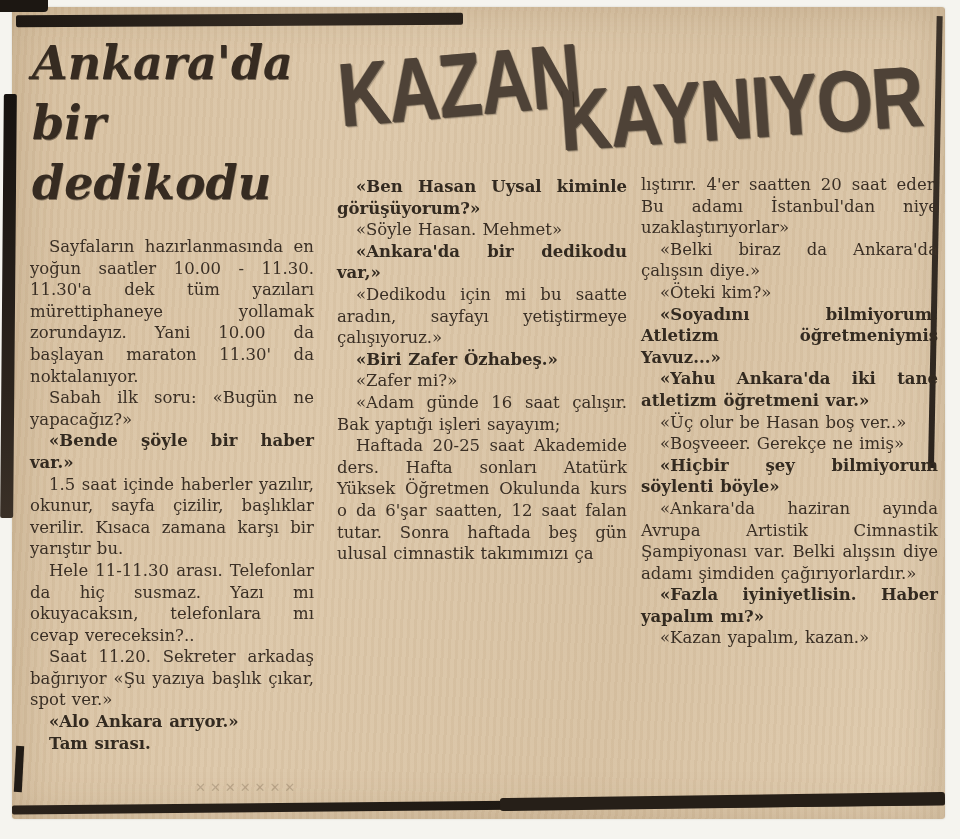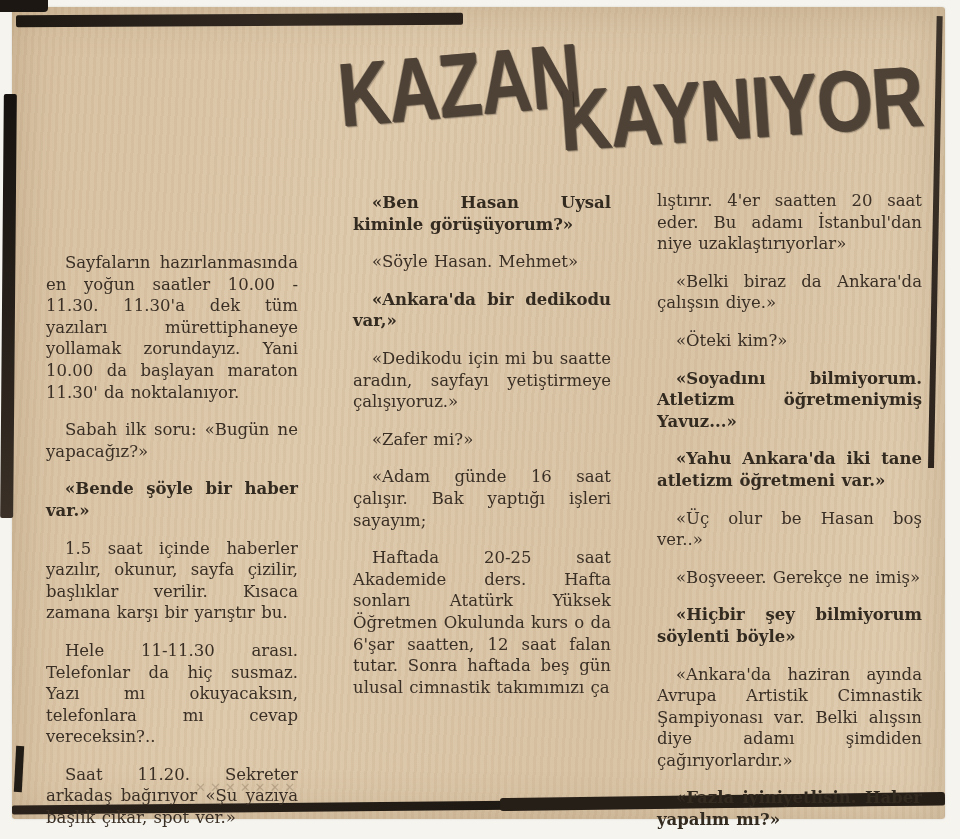--- a/index.html
+++ b/index.html
@@ -40,58 +40,62 @@
     text-shadow:1px 1px 0 rgba(40,32,24,0.6), -1px 0 0 rgba(40,32,24,0.35), 2px 2px 1px rgba(78,66,55,0.35);
   }
   .stamp-1{left:334px;top:44px;font-size:88px;transform:rotate(-5deg) scale(0.80,1.02);transform-origin:left top;}
   .stamp-2{left:556px;top:72px;font-size:84px;transform:rotate(-4deg) scale(0.85,1.02);transform-origin:left top;}
 
   
   .col{position:absolute;font-size:16.5px;line-height:21.6px;color:#3a2f25;text-align:justify;}
   .col-left{left:30px;top:236px;width:284px;}
   .col-mid{left:337px;top:176px;width:290px;}
   .col-right{left:641px;top:174px;width:297px;}
-  .para{margin:16px;text-indent:1.15em;word-spacing:1px;}
+  .para{margin:0;text-indent:1.15em;word-spacing:1px;}
   .para.bold{font-weight:bold;color:#332a20;}
   .para.noindent{text-indent:0;}
 </style>
 </head>
 <body>
 
 <div class="stage">
 
   <div class="clipping"></div>
 
   <div class="mark corner-mark"></div>
   <div class="mark top-rule"></div>
   <div class="mark left-edge"></div>
   <div class="mark left-small-mark"></div>
   <div class="mark right-edge"></div>
   <div class="mark bottom-rule"></div>
   <div class="mark bottom-rule-thick"></div>
   <div class="hatch">✕✕✕✕✕✕✕</div>
 
+  <div class="headline-left">Ankara'da
+bir
+dedikodu</div>
   <div class="stamp stamp-1">KAZAN</div>
   <div class="stamp stamp-2">KAYNIYOR</div>
 
   <div class="col col-left">
       <p class="para">Sayfaların hazırlanmasında en yoğun saatler 10.00 - 11.30. 11.30'a dek tüm yazıları mürettiphaneye yollamak zorundayız. Yani 10.00 da başlayan maraton 11.30' da noktalanıyor.</p>
       <p class="para">Sabah ilk soru: «Bugün ne yapacağız?»</p>
       <p class="para bold">«Bende şöyle bir haber var.»</p>
       <p class="para">1.5 saat içinde haberler yazılır, okunur, sayfa çizilir, başlıklar verilir. Kısaca zamana karşı bir yarıştır bu.</p>
       <p class="para">Hele 11-11.30 arası. Telefonlar da hiç susmaz. Yazı mı okuyacaksın, telefonlara mı cevap vereceksin?..</p>
       <p class="para">Saat 11.20. Sekreter arkadaş bağırıyor «Şu yazıya başlık çıkar, spot ver.»</p>
       <p class="para bold">«Alo Ankara arıyor.»</p>
       <p class="para bold">Tam sırası.</p>
     </div>
   <div class="col col-mid">
       <p class="para bold">«Ben Hasan Uysal kiminle görüşüyorum?»</p>
       <p class="para">«Söyle Hasan. Mehmet»</p>
       <p class="para bold">«Ankara'da bir dedikodu var,»</p>
       <p class="para">«Dedikodu için mi bu saatte aradın, sayfayı yetiştirmeye çalışıyoruz.»</p>
+      <p class="para bold">«Biri Zafer Özhabeş.»</p>
       <p class="para">«Zafer mi?»</p>
       <p class="para">«Adam günde 16 saat çalışır. Bak yaptığı işleri sayayım;</p>
       <p class="para">Haftada 20-25 saat Akademide ders. Hafta sonları Atatürk Yüksek Öğretmen Okulunda kurs o da 6'şar saatten, 12 saat falan tutar. Sonra haftada beş gün ulusal cimnastik takımımızı ça</p>
     </div>
   <div class="col col-right">
       <p class="para noindent">lıştırır. 4'er saatten 20 saat eder. Bu adamı İstanbul'dan niye uzaklaştırıyorlar»</p>
       <p class="para">«Belki biraz da Ankara'da çalışsın diye.»</p>
       <p class="para">«Öteki kim?»</p>
       <p class="para bold">«Soyadını bilmiyorum. Atletizm öğretmeniymiş Yavuz...»</p>
       <p class="para bold">«Yahu Ankara'da iki tane atletizm öğretmeni var.»</p>

